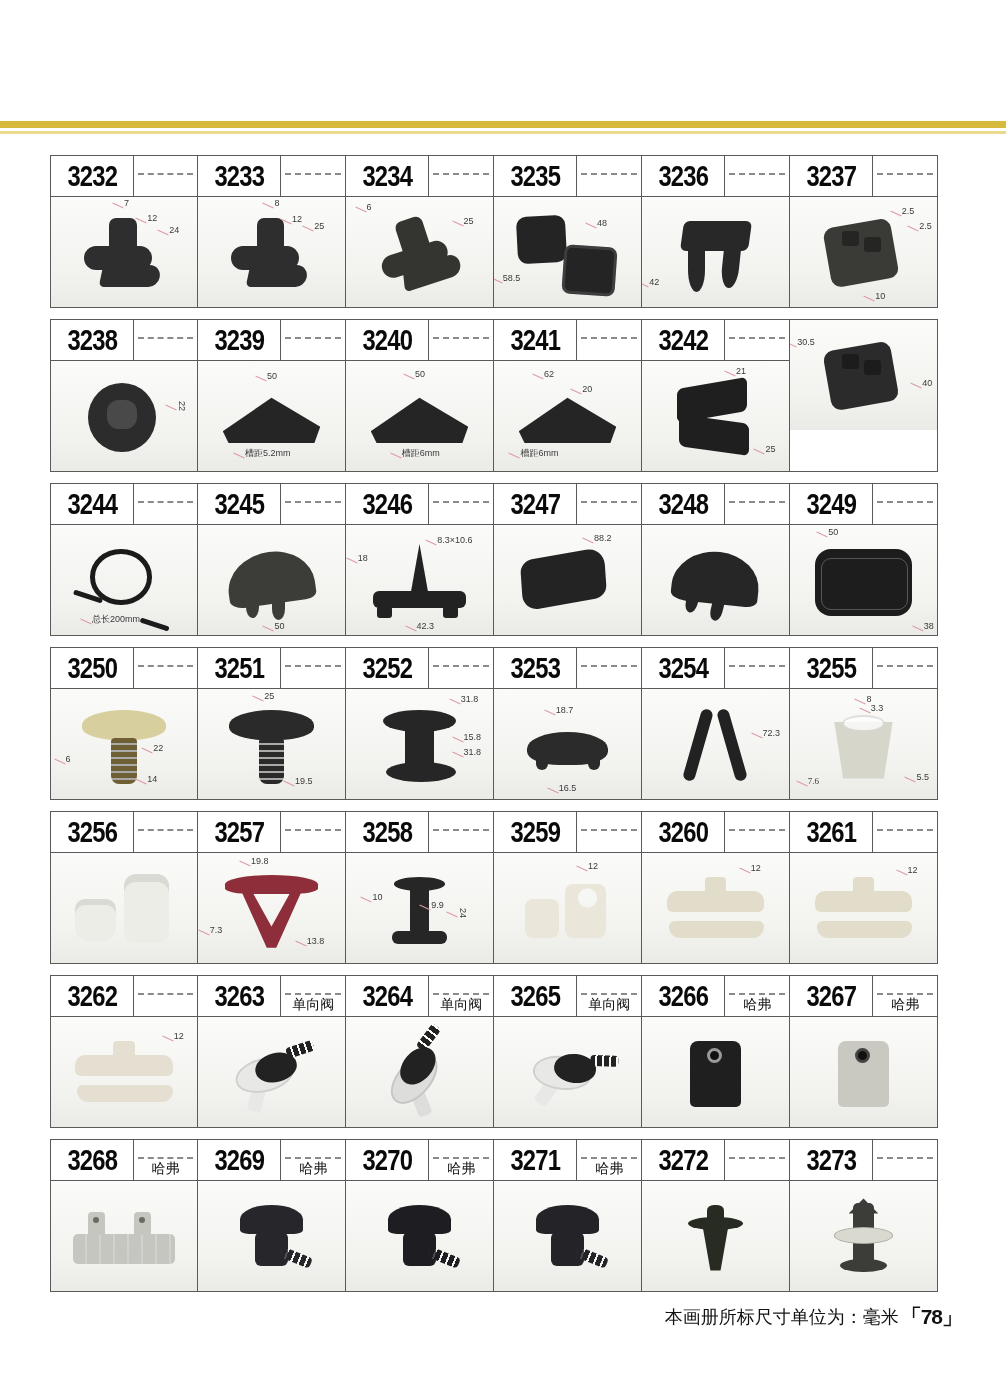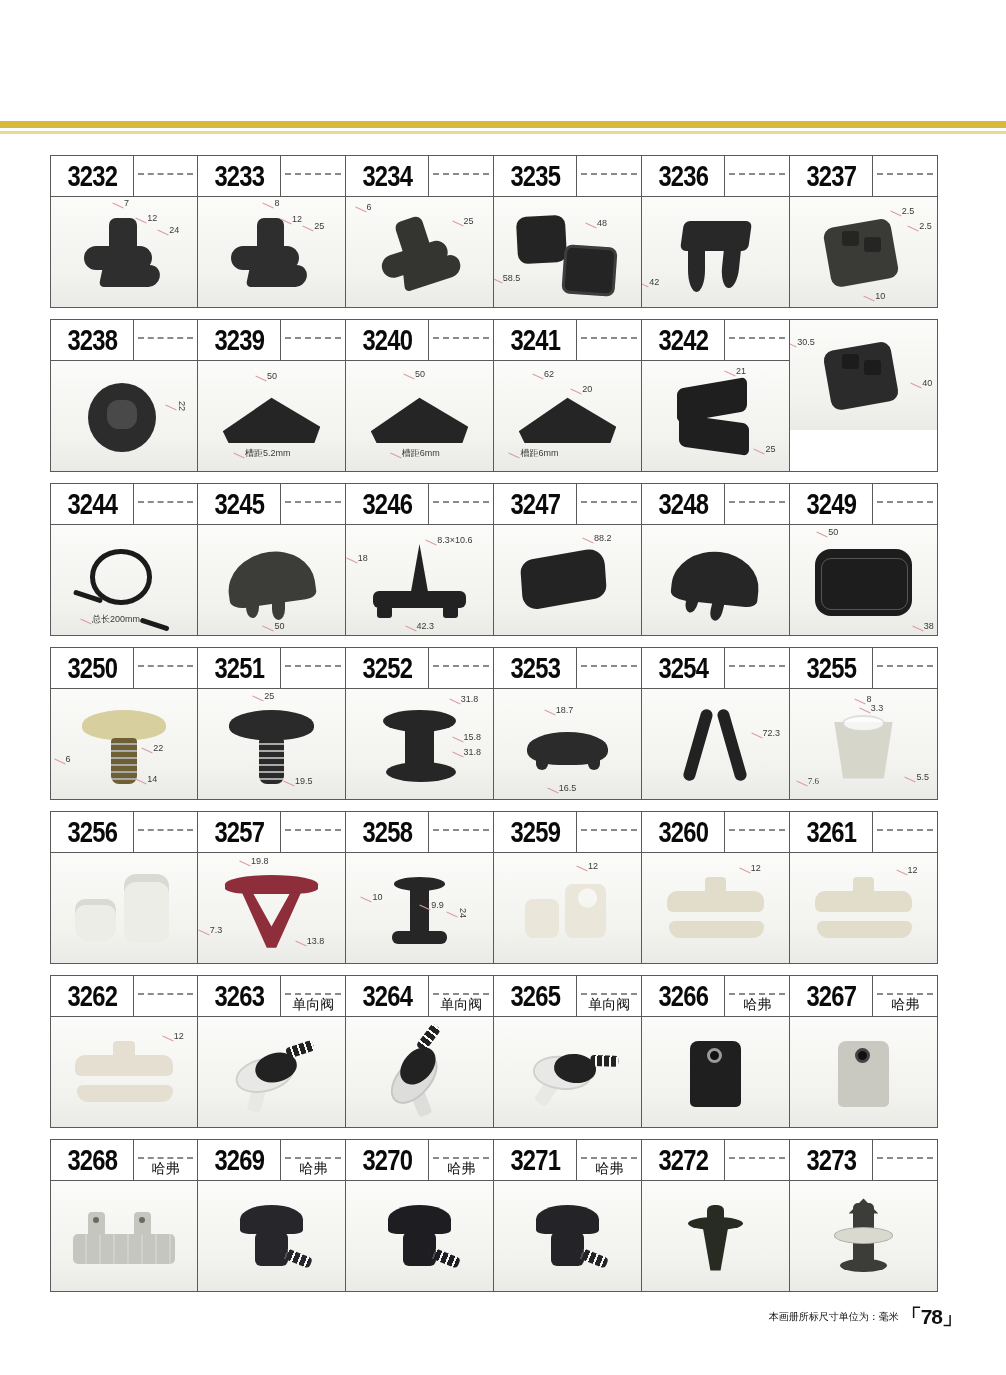--- a/index.html
+++ b/index.html
@@ -120,21 +120,21 @@
   .sh-push:before{content:"";position:absolute;left:42%;top:8%;width:16%;height:16%;background:var(--c);border-radius:40% 40% 10% 10%}
   .sh-push .a{left:24%;top:22%;width:52%;height:16%;background:var(--c);border-radius:50%}
   .sh-push .b{left:38%;top:34%;width:24%;height:52%;background:var(--c);clip-path:polygon(0 0,100% 0,70% 100%,30% 100%)}
 
   .sh-ringrivet:before{content:"";position:absolute;left:36%;top:0;width:28%;height:18%;background:var(--c);clip-path:polygon(50% 0,100% 100%,0 100%)}
   .sh-ringrivet .a{left:40%;top:6%;width:20%;height:80%;background:var(--c);border-radius:5px}
   .sh-ringrivet .b{left:22%;top:34%;width:56%;height:20%;background:var(--c2);border-radius:50%;border:1px solid rgba(0,0,0,.2);box-sizing:border-box}
   .sh-ringrivet:after{content:"";position:absolute;left:28%;top:72%;width:44%;height:16%;background:var(--c);border-radius:50%}
 
   .footer{position:absolute;top:1303px;right:44px;display:flex;align-items:center;gap:2px}
-  .fnote{font-size:10px;color:#111}
+  .fnote{font-size:18px;color:#111}
   .fpage{font-size:21px;font-weight:bold;color:#111;letter-spacing:-1px}
 </style>
 </head>
 <body>
 
 <div class="page">
   <div class="gold-thick"></div>
   <div class="gold-thin"></div>
 
   <div id="grid">

